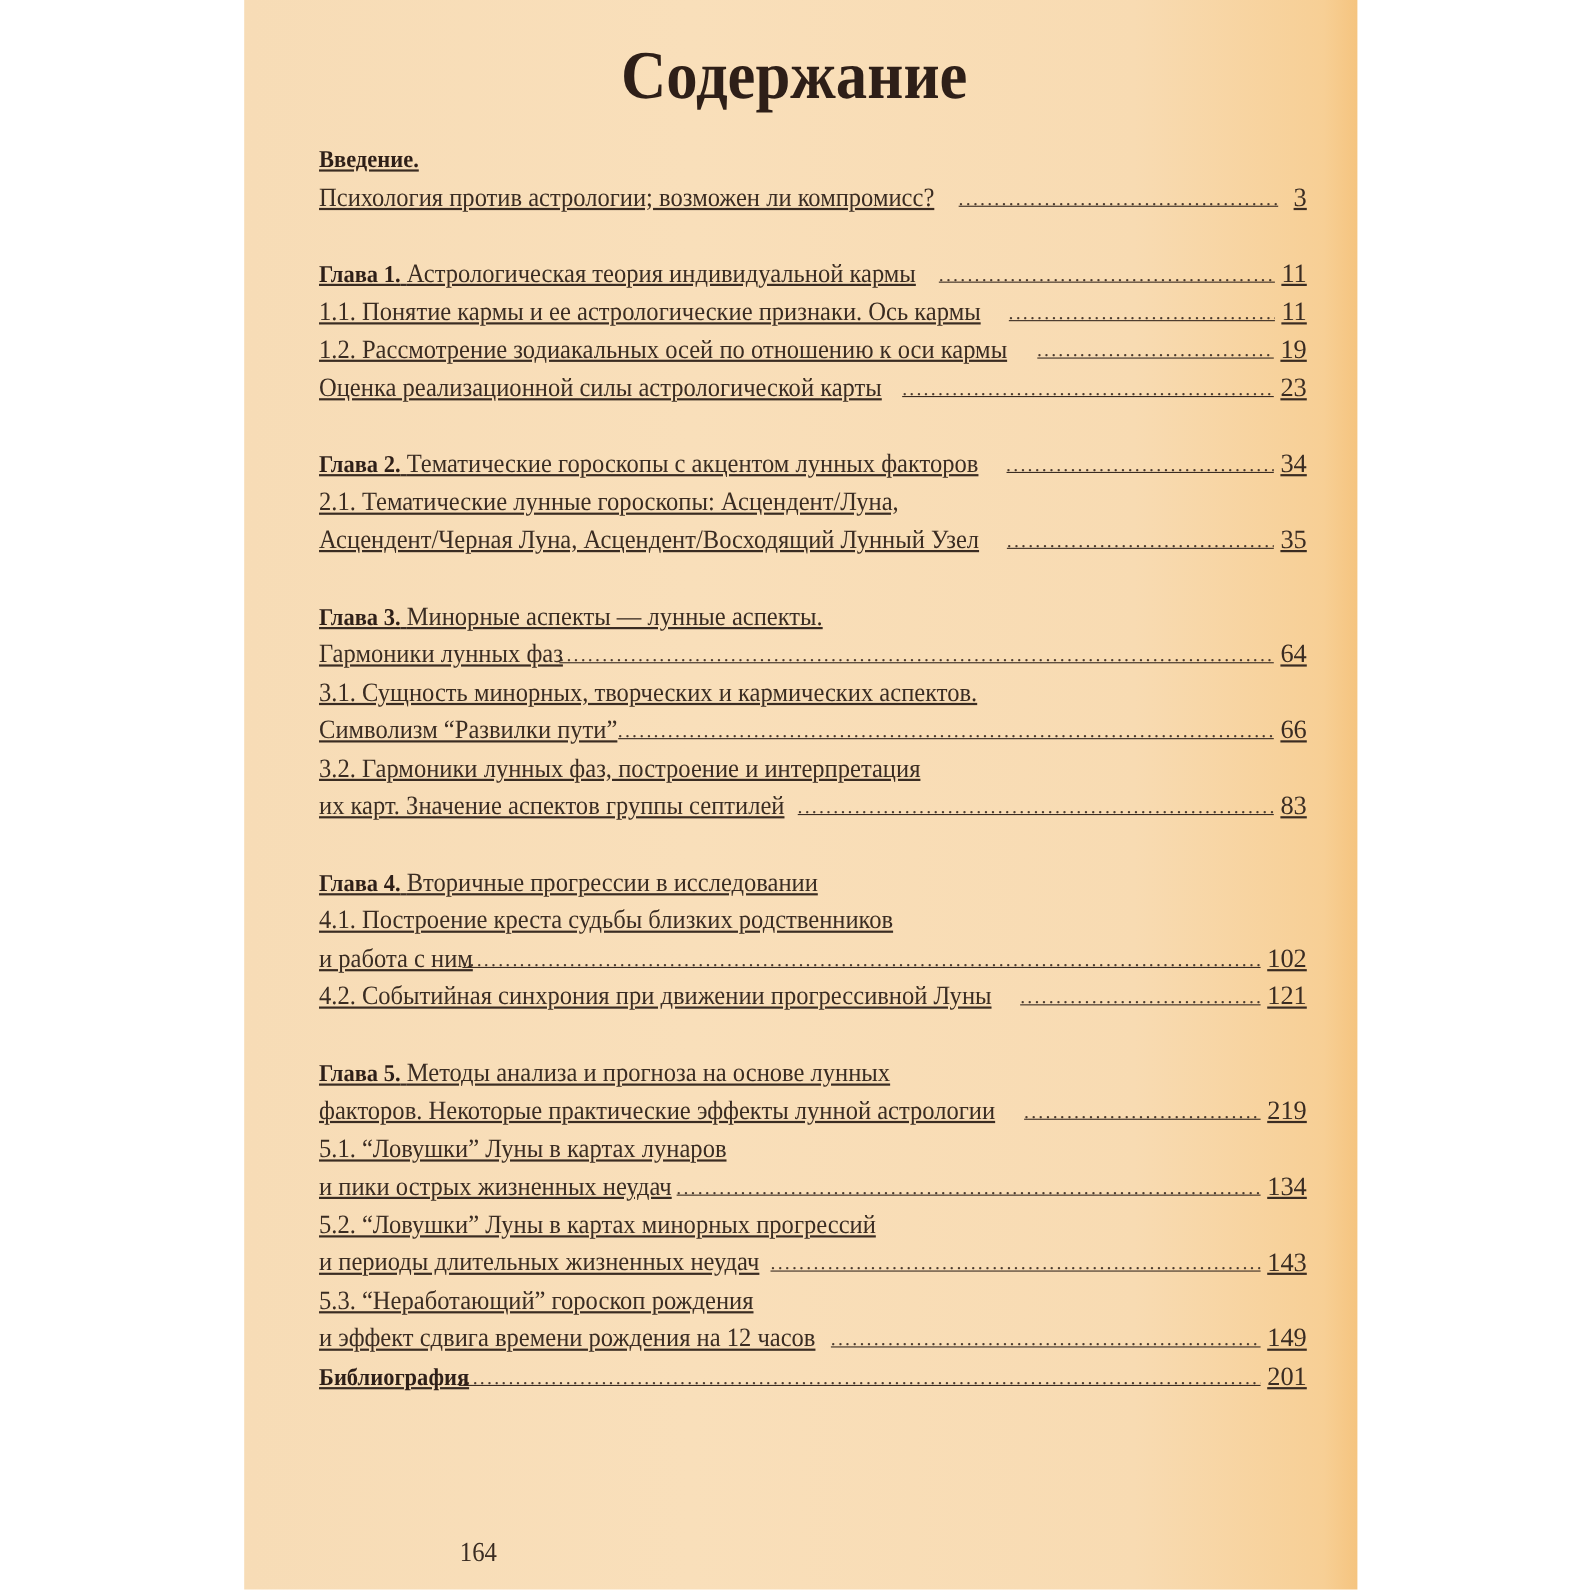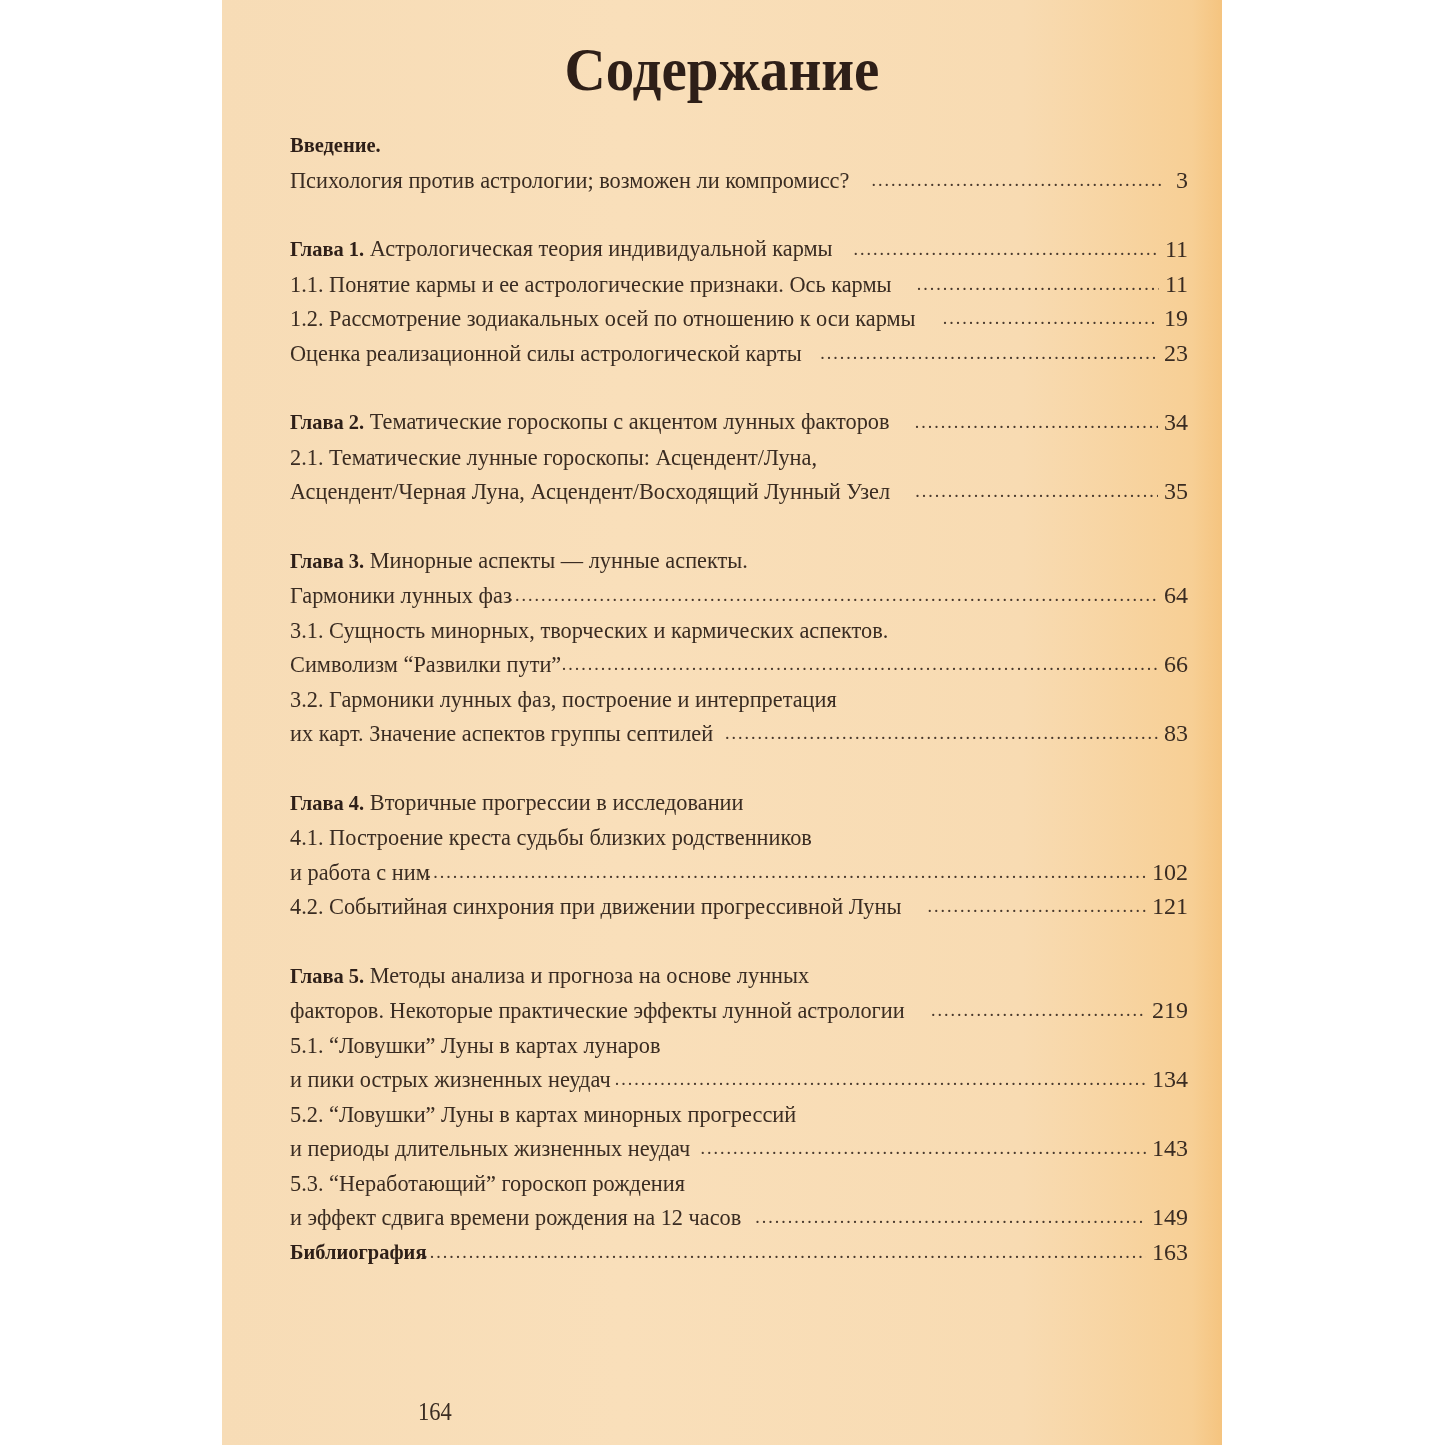--- a/index.html
+++ b/index.html
@@ -12,20 +12,21 @@
     }
     .page {
       position: absolute;
       left: 222px;
       top: 0;
       width: 1000px;
       height: 1445px;
       background: linear-gradient(90deg, #f7dcb6 0%, #f9dfba 40%, #f8dbb2 80%, #f7cf95 97%, #f5c47f 100%);
       font-family: "Liberation Serif", "DejaVu Serif", serif;
       color: #3a2c22;
+      padding-left: 12px;
     }
     .title {
       position: absolute;
       left: 0;
       width: 1000px;
       top: 34px;
       text-align: center;
       font-size: 62px;
       font-weight: bold;
       color: #2e1f18;
@@ -38,23 +39,24 @@
       top: 128px;
       width: 898px;
     }
     .line {
       position: relative;
       height: 34.5px;
       line-height: 34.5px;
       font-size: 24px;
       white-space: nowrap;
       display: flex;
-      align-items: flex-end;
+      align-items: flex-start;
       color: #3a2c22;
       transform-origin: left center;
+      text-decoration: underline;
     }
     .line .txt {
       flex: 0 0 auto;
       transform: scaleX(0.93);
       transform-origin: left center;
     }
     .line .bold {
       font-weight: bold;
       font-size: 22px;
       color: #2e1f18;
@@ -221,18 +223,18 @@
     </div>
     <div class="line">
       <span class="txt">и эффект сдвига времени рождения на 12 часов</span>
       <span class="dots"></span>
       <span class="pg">149</span>
     </div>
 
     <div class="line">
       <span class="txt bold">Библиография</span>
       <span class="dots"></span>
-      <span class="pg">163</span>
+      <span class="pg">201</span>
     </div>
   </div>
 
   <div class="page-number">164</div>
 </div>
 
 </body></html>

